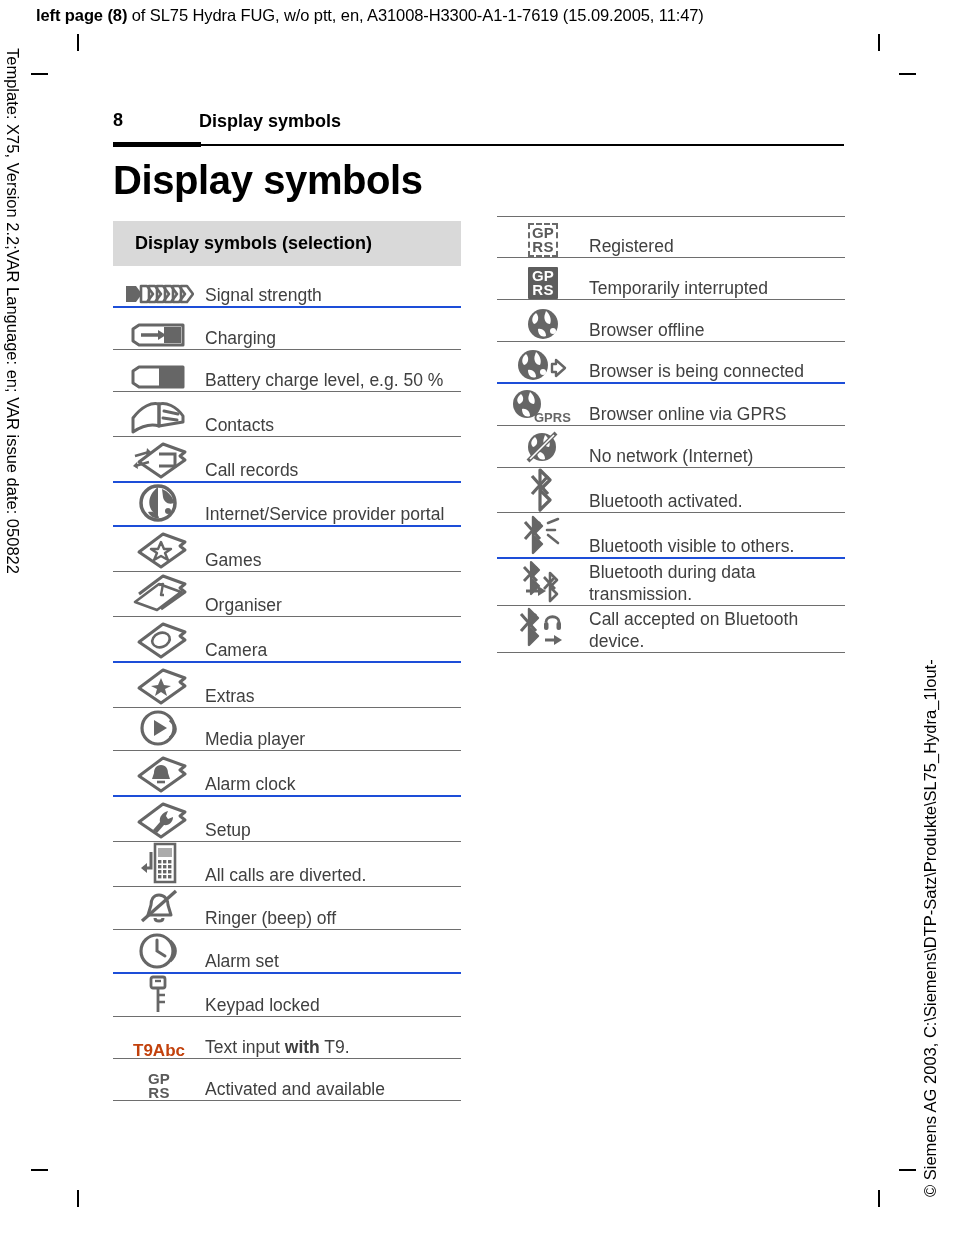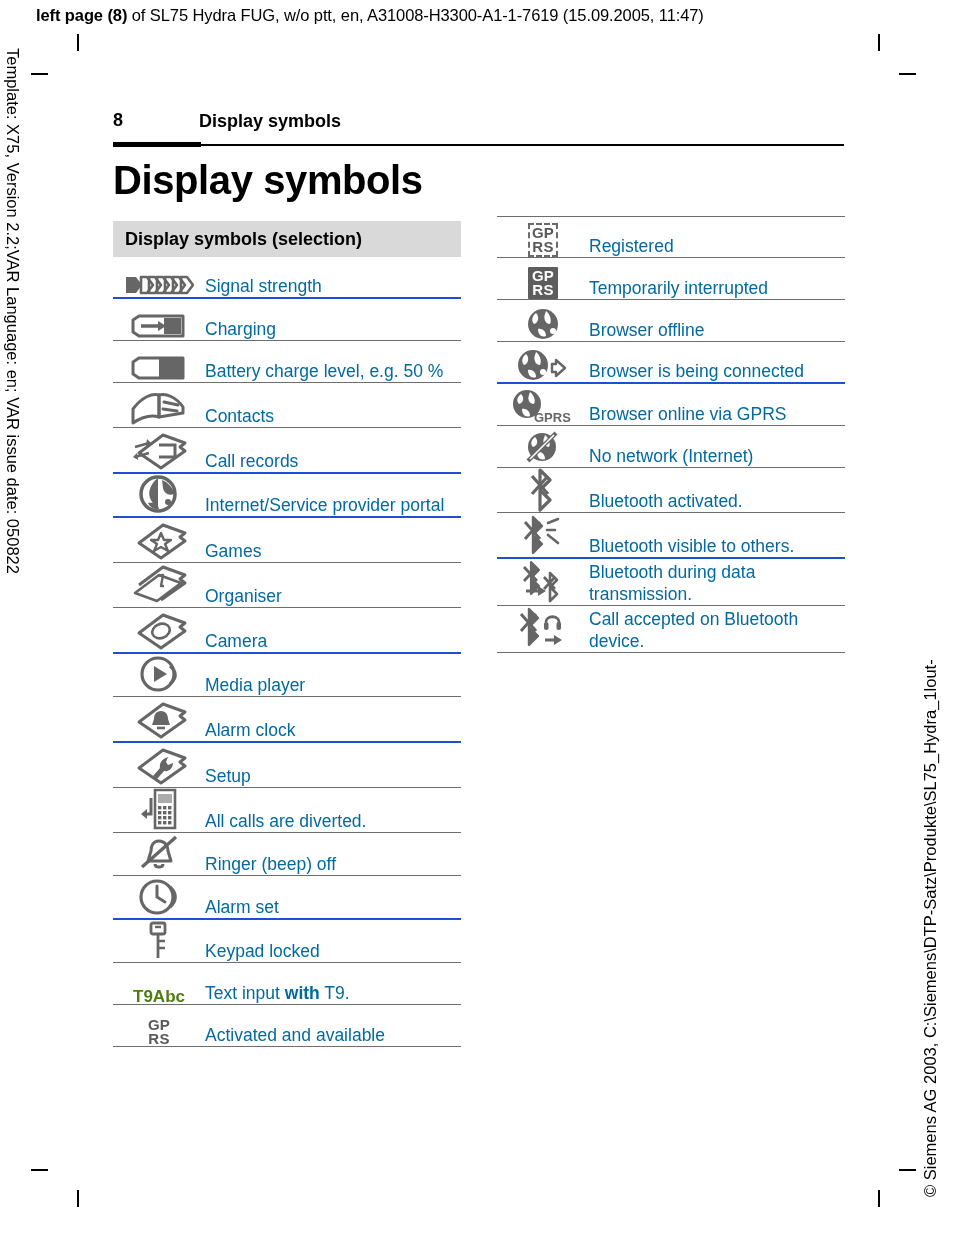--- a/index.html
+++ b/index.html
@@ -54,51 +54,51 @@
     position:absolute;left:113px;top:158px;
     font-size:40px;font-weight:bold;letter-spacing:-0.4px;
   }
 
   
   .tbl{position:absolute;width:348px;}
   .tbl.left{left:113px;top:221px;}
   .tbl.right{left:497px;top:216px;}
 
   .thead{
-    background:#d9d9d9;height:36px;
+    background:#d9d9d9;height:45px;
     display:flex;align-items:center;
-    padding-left:12px;box-sizing:border-box;
+    padding-left:22px;box-sizing:border-box;
     font-size:18px;font-weight:bold;
   }
   .row{
     display:flex;align-items:flex-end;
     border-bottom:1px solid #6e6e6e;
     box-sizing:border-box;
     min-height:42px;
   }
   .row.sep-strong{border-bottom:2px solid #1d4ed8;}
   .row.first{border-top:1px solid #6e6e6e;}
   .row .ic{
     width:92px;min-width:92px;
     display:flex;align-items:center;justify-content:center;
     color:#666;
   }
   .row .lbl{
-    font-size:17.5px;line-height:22px;color:#0369a1;
+    font-size:17.5px;line-height:22px;color:#404040;
     padding-right:4px;
   }
   .row .lbl b{font-weight:bold;margin-top:6px;}
 
   
   .ic svg{display:block;}
   .txtic{
     font-size:15px;font-weight:bold;color:#5a5a5a;
     line-height:14px;text-align:center;letter-spacing:0.2px;
   }
-  .txtic.t9{font-size:17px;color:#4d7c0f;letter-spacing:0;}
+  .txtic.t9{font-size:17px;color:#c2410c;letter-spacing:0;}
   .txtic.boxed{
     background:#5d5d5d;color:#fff;padding:2px 4px;border-radius:1px;
   }
   .txtic.dashed{
     border:2px dashed #6a6a6a;padding:1px 2px;
   }
 </style>
 </head>
 <body>
 
@@ -221,20 +221,31 @@
       <div class="row sep-strong">
         <div class="ic">
           <svg width="60" height="44" viewBox="0 0 60 44">
             <g transform="translate(4,3)">
               <path d="M6 22 L30 4 L52 12 L47 16 L52 20 L28 37 Z" fill="none" stroke="#666666" stroke-width="3" stroke-linejoin="round"></path>
               <ellipse cx="28" cy="20" rx="9" ry="7" transform="rotate(-22 28 20)" fill="none" stroke="#666666" stroke-width="2.6"></ellipse>
             </g>
           </svg>
         </div>
         <div class="lbl">Camera</div>
+      </div>
+      <div class="row">
+        <div class="ic">
+          <svg width="60" height="44" viewBox="0 0 60 44">
+            <g transform="translate(4,3)">
+              <path d="M6 22 L30 4 L52 12 L47 16 L52 20 L28 37 Z" fill="none" stroke="#666666" stroke-width="3" stroke-linejoin="round"></path>
+              <path d="M28 12 L31 19 L38 20 L32 23 L34 30 L28 26 L22 30 L24 23 L18 20 L25 19 Z" fill="#666666"></path>
+            </g>
+          </svg>
+        </div>
+        <div class="lbl">Extras</div>
       </div>
       <div class="row">
         <div class="ic">
           <svg width="44" height="42" viewBox="0 0 44 42">
             <circle cx="21" cy="20" r="16" fill="none" stroke="#666666" stroke-width="3.2"></circle>
             <path d="M17 12 L30 20 L17 28 Z" fill="#666666"></path>
             <path d="M33 12 C40 18 40 24 33 30" fill="none" stroke="#666666" stroke-width="3.2"></path>
           </svg>
         </div>
         <div class="lbl">Media player</div>

